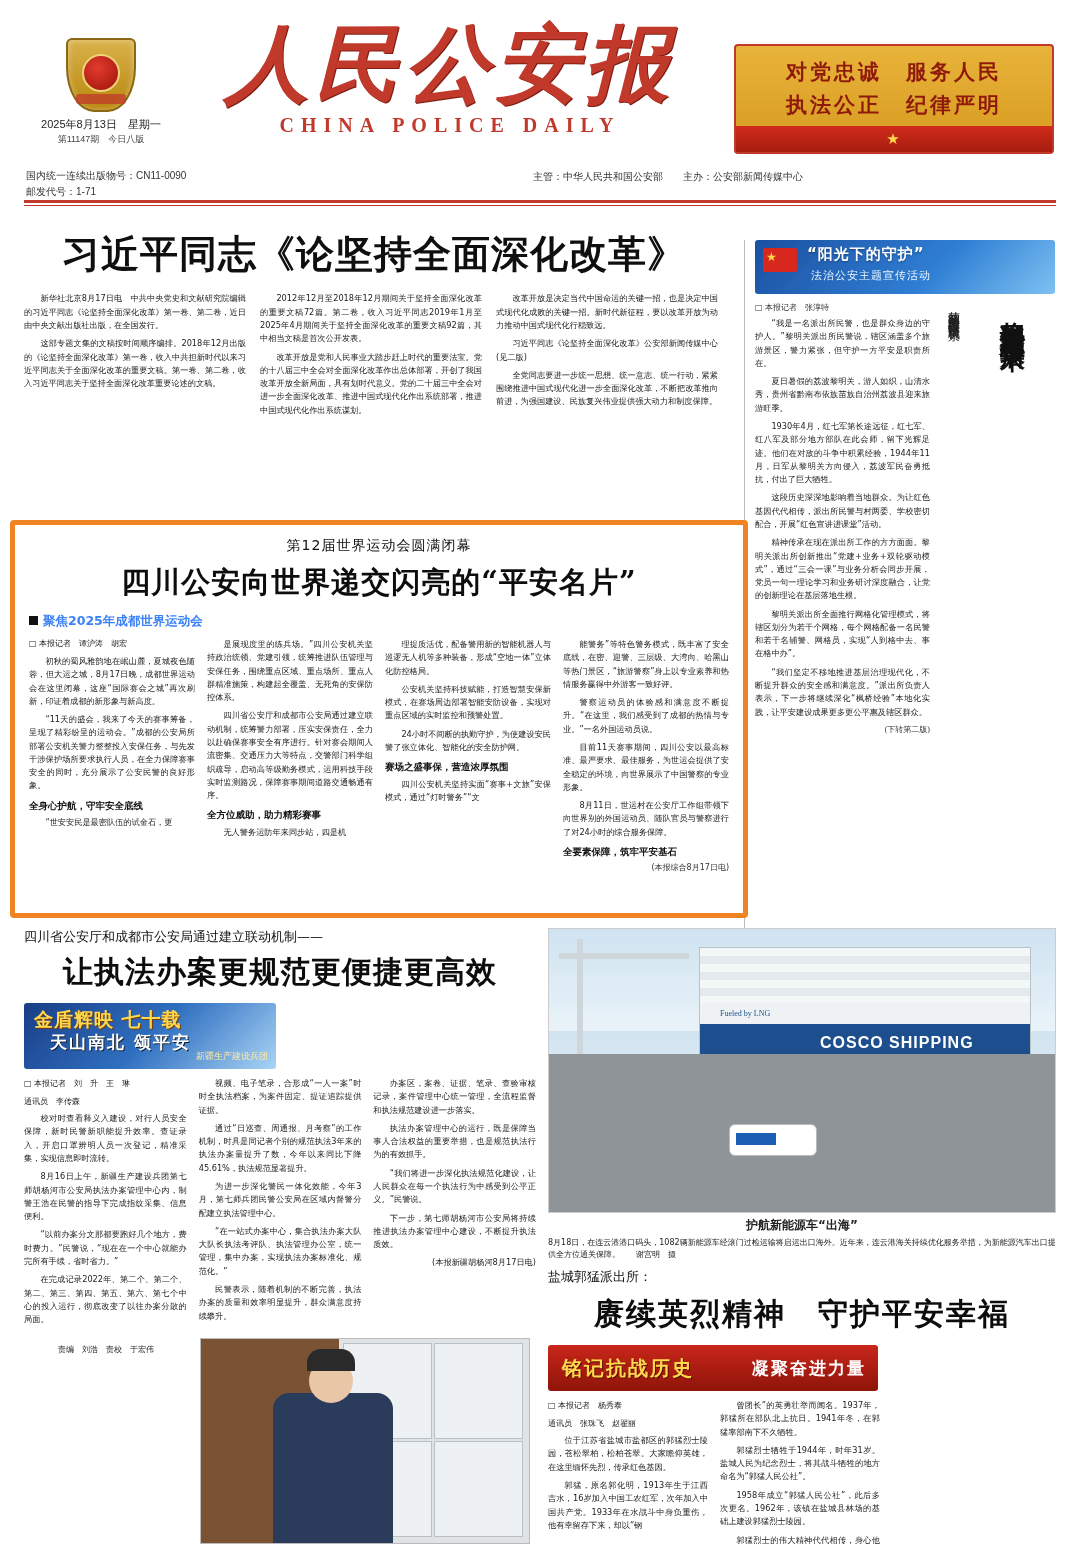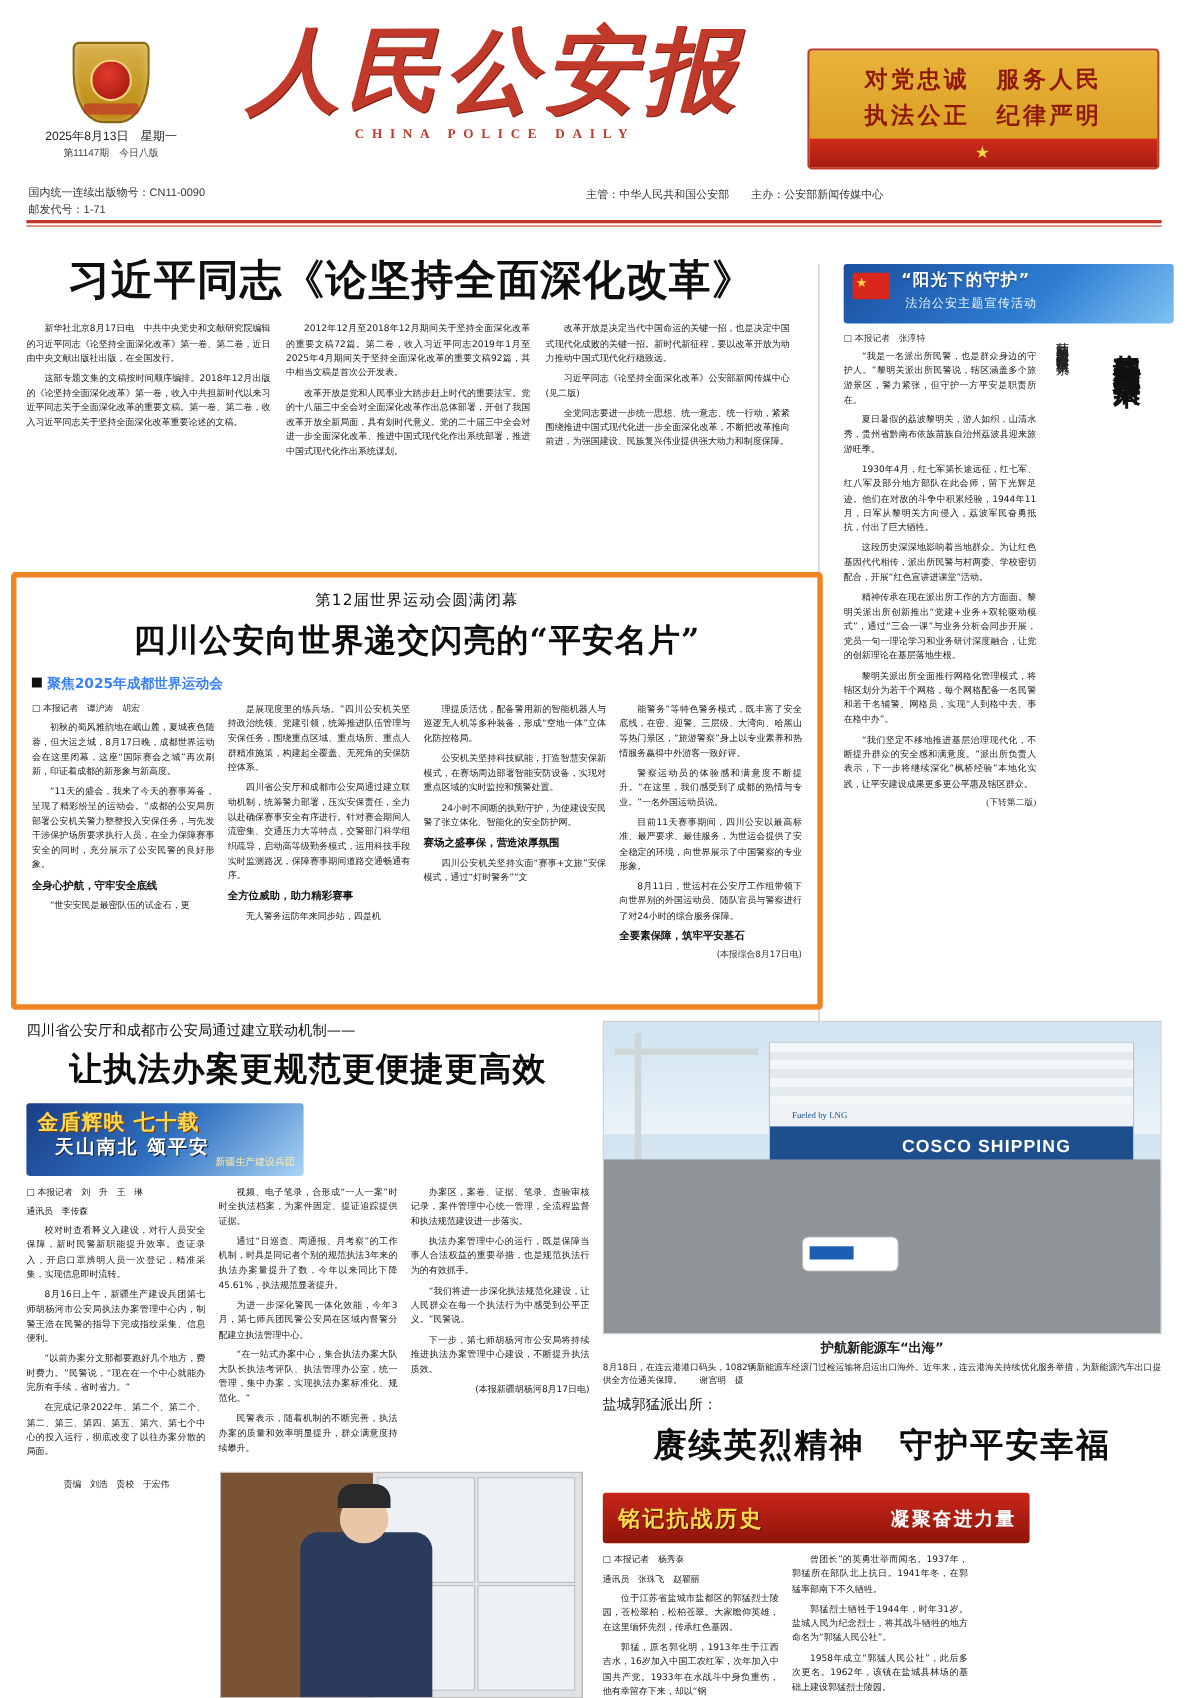--- a/index.html
+++ b/index.html
@@ -51,21 +51,21 @@
   }
   .cn-title{
     font-size:84px;line-height:1;
     font-family:"DejaVu Serif", serif;
     font-weight:700;color:#c0392b;
     letter-spacing:6px;
     text-shadow:1px 1px 0 #7b1d12;
     font-style:italic;
   }
   .en-title{
-    margin-top:8px;font-size:12px;letter-spacing:7px;color:#c0392b;
+    margin-top:8px;font-size:20px;letter-spacing:7px;color:#c0392b;
     font-family:"Liberation Serif", serif;font-weight:700;
   }
   .mh-slogan{
     position:absolute;right:26px;top:44px;width:320px;height:110px;
     background:linear-gradient(#e8b33a,#d79a1f);
     border:2px solid #c0392b;
     border-radius:4px;
     box-sizing:border-box;
     padding:10px 16px 0 16px;
   }
@@ -106,21 +106,21 @@
   }
   .lead h1 .l2{display:block;letter-spacing:10px;}
   .lead-cols{
     display:flex;gap:14px;margin-top:14px;
   }
   .lead-cols .c{width:222px;}
 
   
   .rfeature{
     position:absolute;left:744px;top:240px;width:312px;height:690px;
-    border-left:1px solid #bbb;padding-left:22px;box-sizing:border-box;
+    border-left:1px solid #bbb;padding-left:10px;box-sizing:border-box;
   }
   .rf-banner{
     width:300px;height:54px;border-radius:3px;
     background:linear-gradient(135deg,#1b4fa0,#2f7fd4 60%,#7fc2f2);
     position:relative;overflow:hidden;
   }
   .rf-banner .flag{
     position:absolute;left:8px;top:8px;width:34px;height:24px;background:#d8271c;border-radius:2px;
   }
   .rf-banner .flag:after{content:"★";color:#ffd84d;font-size:12px;position:absolute;left:3px;top:2px;}
@@ -238,21 +238,21 @@
   .ps-caption .cap-title{text-align:center;font-size:12px;font-weight:700;margin-bottom:3px;}
 
   
   .sec3{position:absolute;left:548px;top:1268px;width:508px;}
   .sec3 .kicker{font-size:13px;font-family:"DejaVu Sans",sans-serif;color:#111;}
   .sec3 h2{
     margin:8px 0 0 0;text-align:center;font-family:"DejaVu Serif",serif;font-weight:700;
     font-size:30px;letter-spacing:2px;color:#0d0d0d;
   }
   .sec3-banner{
-    margin-top:22px;width:388px;height:46px;border-radius:3px;
+    margin-top:10px;width:330px;height:46px;border-radius:3px;
     background:linear-gradient(#c9261a,#8f1409);position:relative;overflow:hidden;
   }
   .sec3-banner .t{
     position:absolute;left:14px;top:10px;color:#ffd84d;font-weight:700;font-size:20px;
     font-family:"DejaVu Serif",serif;letter-spacing:2px;text-shadow:1px 1px 0 #5c0b04;
   }
   .sec3-banner .t2{
     position:absolute;right:12px;top:12px;color:#fff;font-weight:700;font-size:17px;
     font-family:"DejaVu Serif",serif;letter-spacing:2px;
   }

